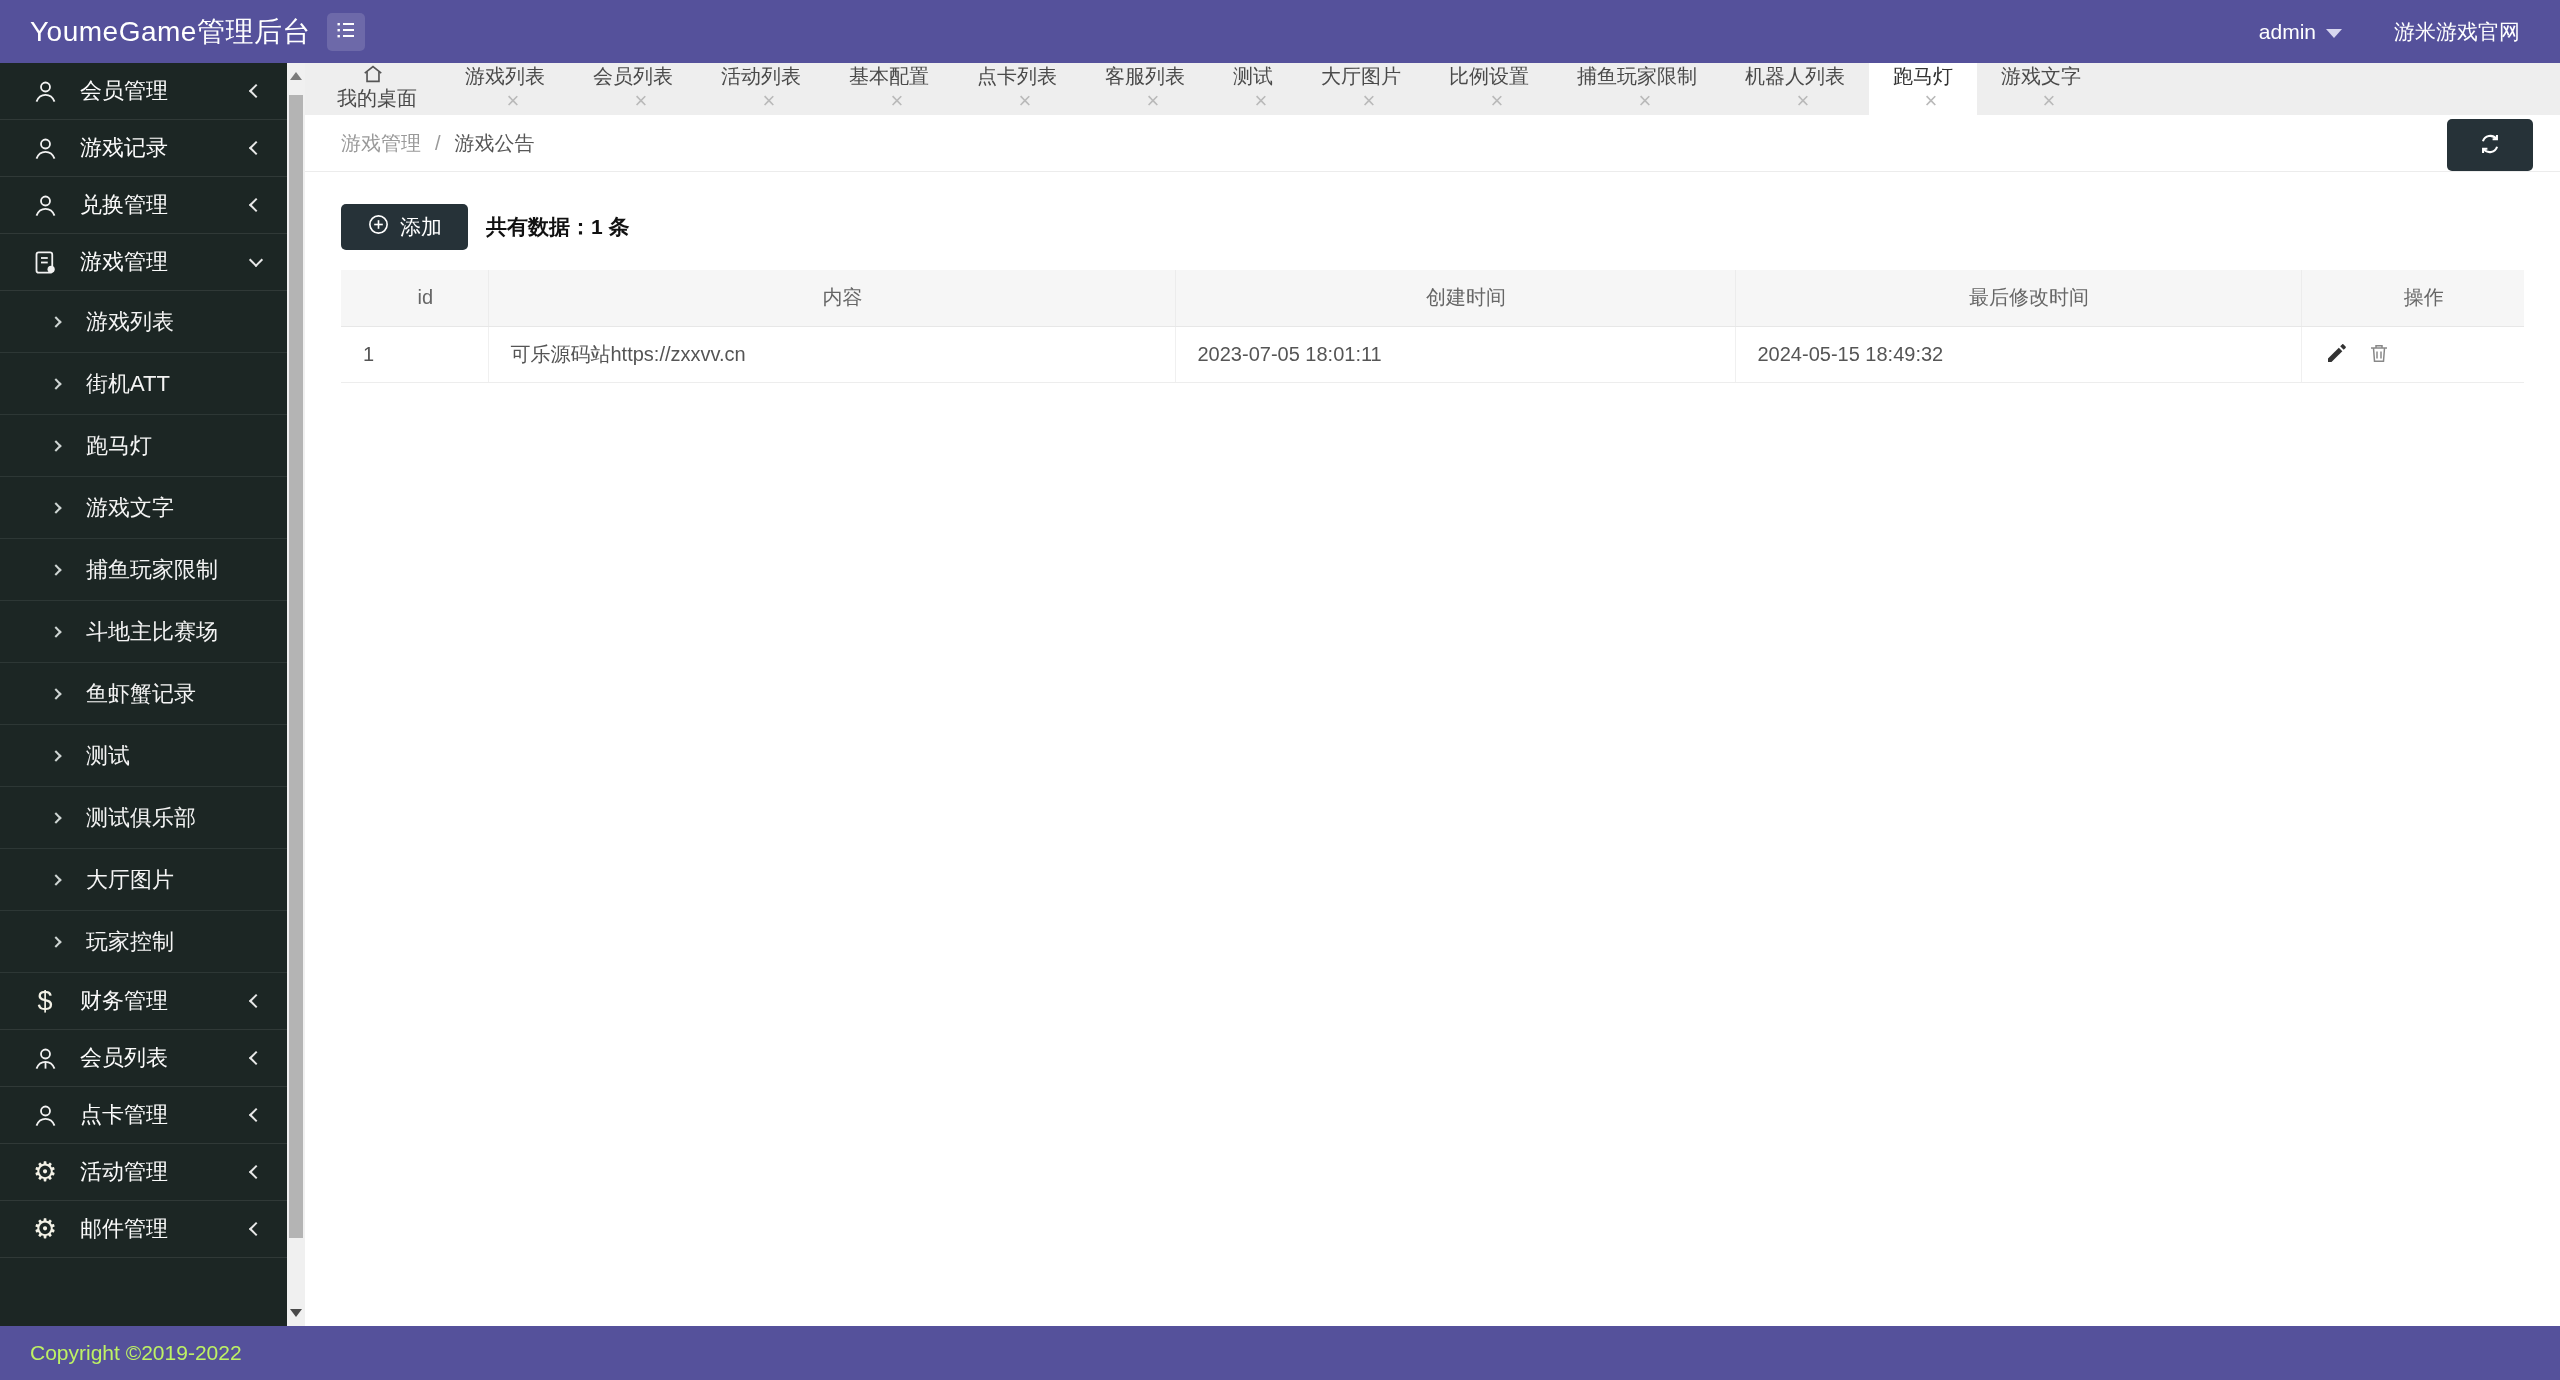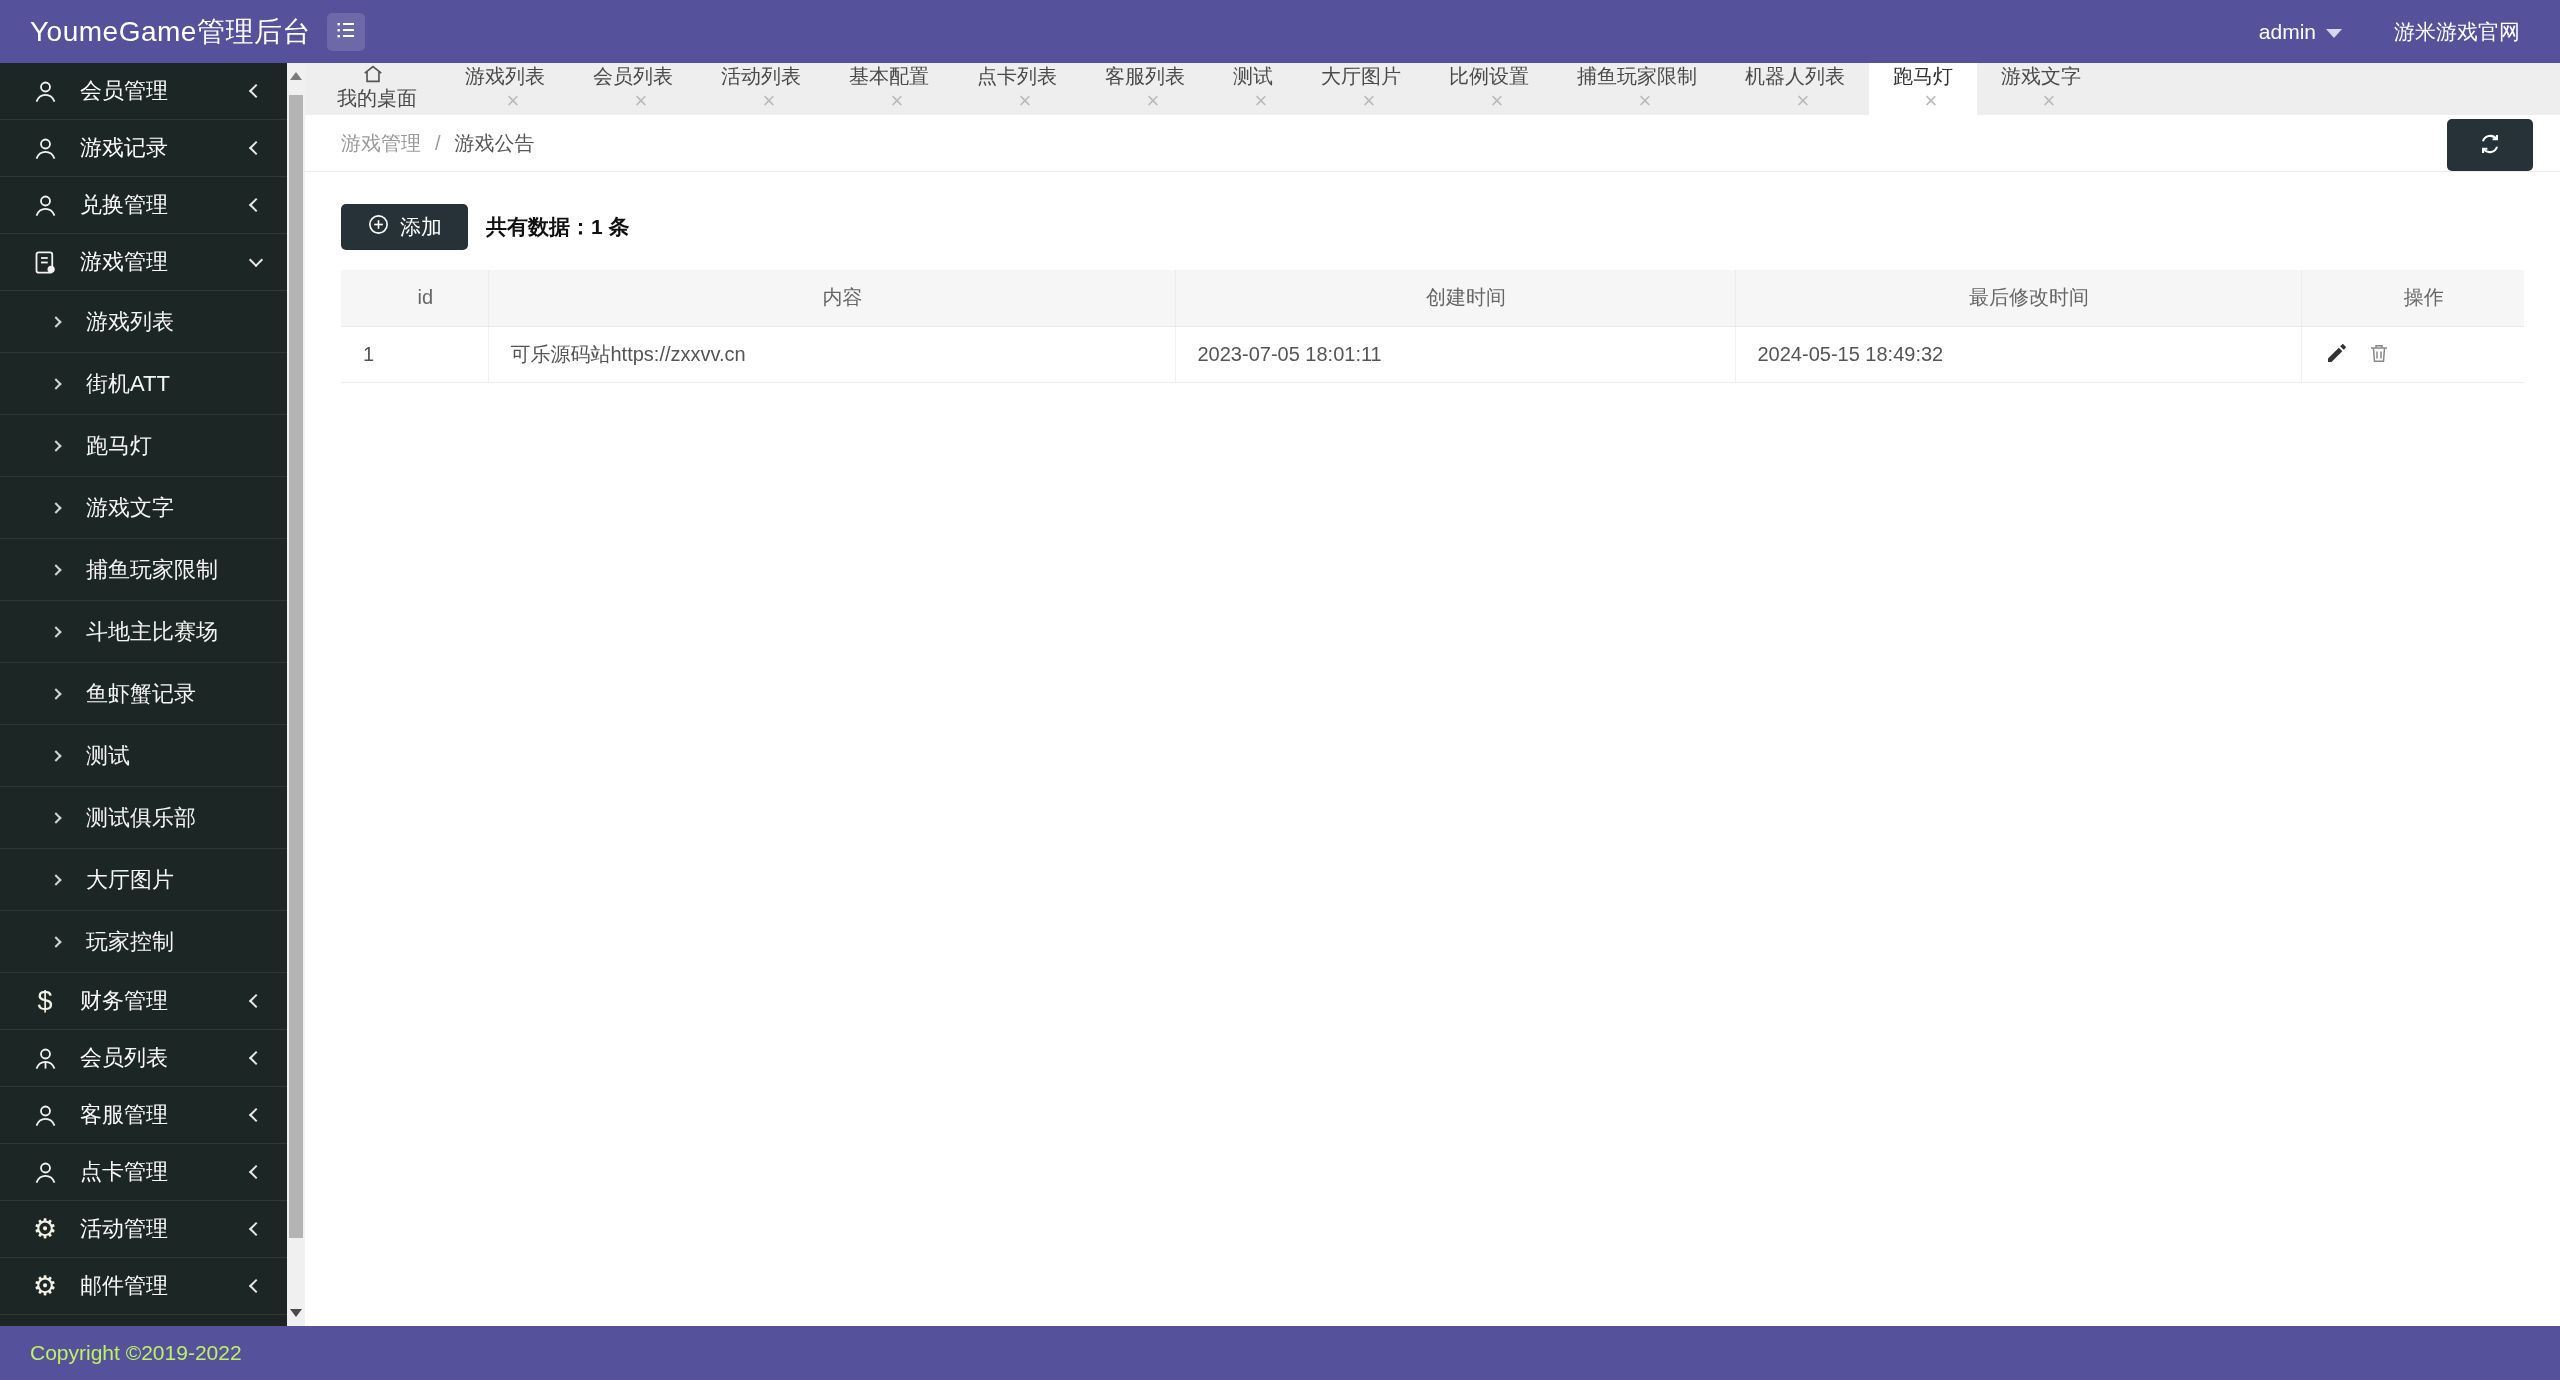--- a/index.html
+++ b/index.html
@@ -239,30 +239,20 @@
     </div>
     <div class="sb-item">
       <span class="sb-ico">
         <svg viewBox="0 0 24 24" fill="none" stroke="#f2f2f2" stroke-width="1.6">
             <circle cx="12" cy="8" r="4"></circle>
             <path d="M4 21c1.5-4 4.5-6 8-6s6.5 2 8 6"></path>
             <line x1="12" y1="15" x2="12" y2="21"></line>
           </svg>
       </span>
       <span class="sb-label">会员列表</span>
-      <span class="chev left"></span>
-    </div>
-    <div class="sb-item">
-      <span class="sb-ico">
-        <svg viewBox="0 0 24 24" fill="none" stroke="#f2f2f2" stroke-width="1.6">
-            <circle cx="12" cy="8" r="4"></circle>
-            <path d="M4 21c1.5-4 4.5-6 8-6s6.5 2 8 6"></path>
-          </svg>
-      </span>
-      <span class="sb-label">客服管理</span>
       <span class="chev left"></span>
     </div>
     <div class="sb-item">
       <span class="sb-ico">
         <svg viewBox="0 0 24 24" fill="none" stroke="#f2f2f2" stroke-width="1.6">
             <circle cx="12" cy="8" r="4"></circle>
             <path d="M4 21c1.5-4 4.5-6 8-6s6.5 2 8 6"></path>
           </svg>
       </span>
       <span class="sb-label">点卡管理</span>

